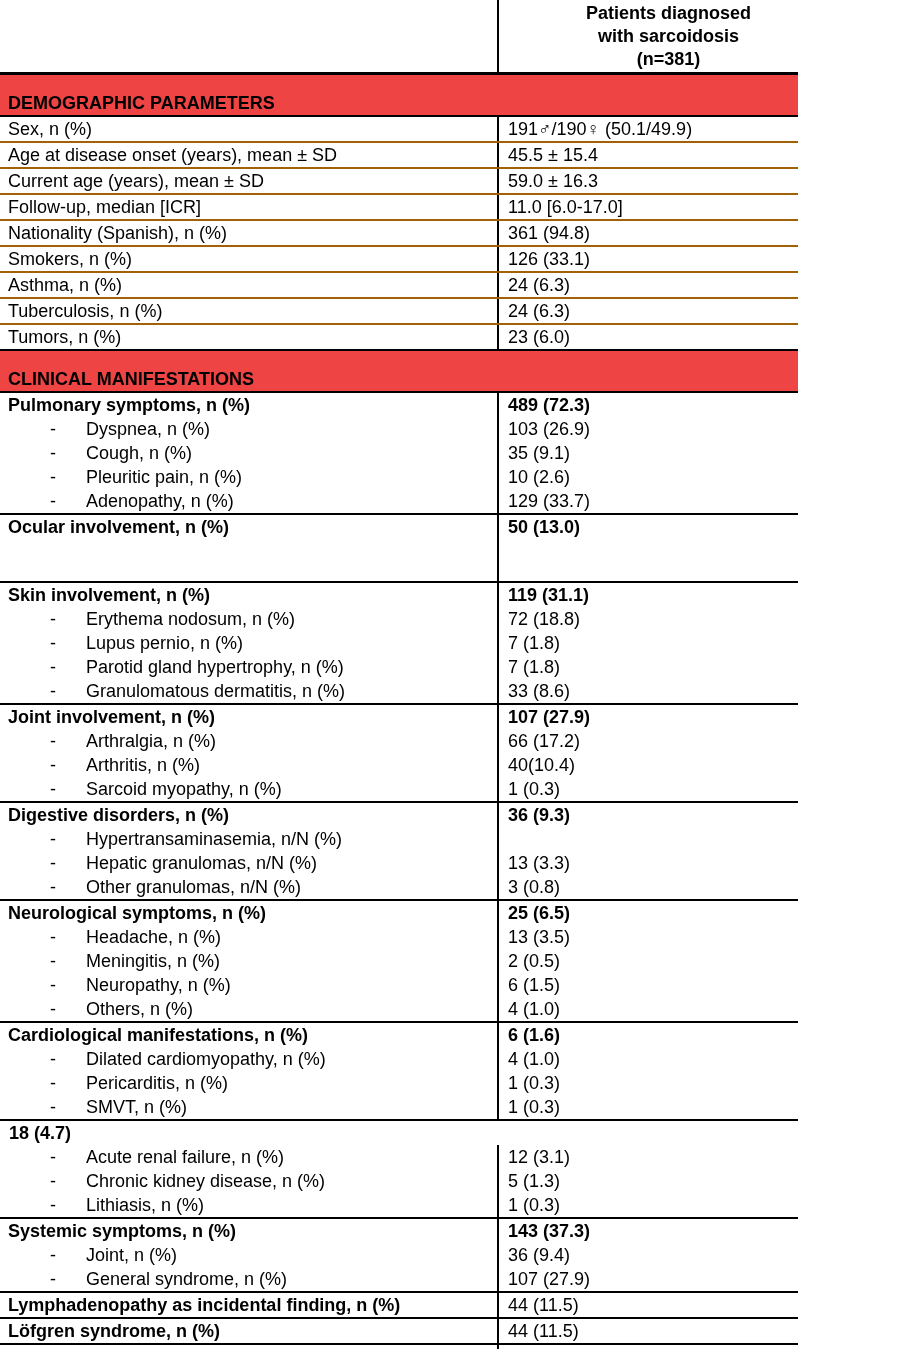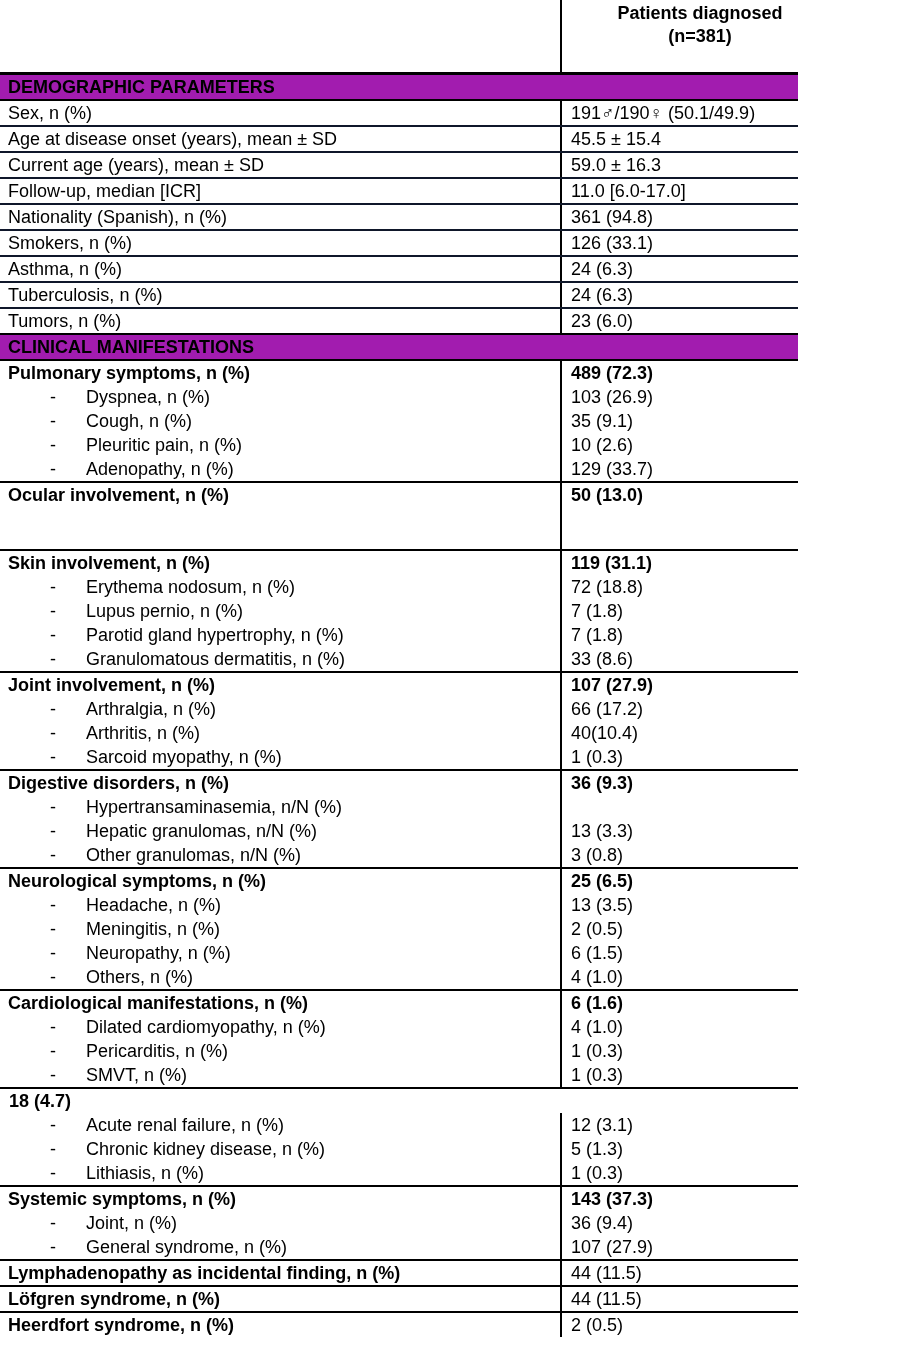--- a/index.html
+++ b/index.html
@@ -22,21 +22,21 @@
     font-size: 18px;
   }
   .row {
     display: flex;
     align-items: stretch;
   }
   .cell {
     box-sizing: border-box;
   }
   .cell.left {
-    width: 562px;
+    width: 499px;
     border-right: 2px solid #000;
     padding: 0 10px 0 8px;
     line-height: 24px;
     min-height: 24px;
   }
   .cell.right {
     flex: 1;
     padding: 0 4px 0 9px;
     line-height: 24px;
     min-height: 24px;
@@ -50,56 +50,57 @@
   }
   .header-row .cell.right {
     text-align: center;
     font-weight: bold;
     line-height: 23px;
     padding-top: 2px;
     padding-left: 44px;
   }
   
   .section-bar {
-    background: #a21caf;
+    background: #ef4444;
     border-bottom: 2px solid #000;
     font-weight: bold;
     line-height: 24px;
     min-height: 24px;
-    padding: 0 6px 0 8px;
+    padding: 16px 6px 0 8px;
   }
   
   .group {
     border-bottom: 2px solid #000;
   }
   .group.no-border {
     border-bottom: none;
   }
   .group.divided .row + .row {
-    border-top: 2px solid #0f172a;
+    border-top: 2px solid #a16207;
     align-items: flex-end;
   }
   
   .dash {
     display: inline-block;
     margin-left: 42px;
     width: 36px;
   }
   .row.bold .label { font-weight: bold; }
   .row.boldval .value { font-weight: bold; }
   .row.tall .cell { min-height: 66px; }
 </style>
 </head>
 <body>
 
 <div class="doc-table">
   <div class="row header-row">
     <div class="cell left" style="border-bottom:none;"></div>
     <div class="cell right">
       <div>Patients diagnosed</div>
+      <div>with sarcoidosis</div>
       <div>(n=381)</div>
     </div>
   </div>
   <div id="sections">
       <div class="section-bar"><span>DEMOGRAPHIC PARAMETERS</span></div>
       <div class="group divided">
         <div class="row">
           <div class="cell left"><span class="label">Sex, n (%)</span></div>
           <div class="cell right"><span class="value">191♂/190♀ (50.1/49.9)</span></div>
         </div>

